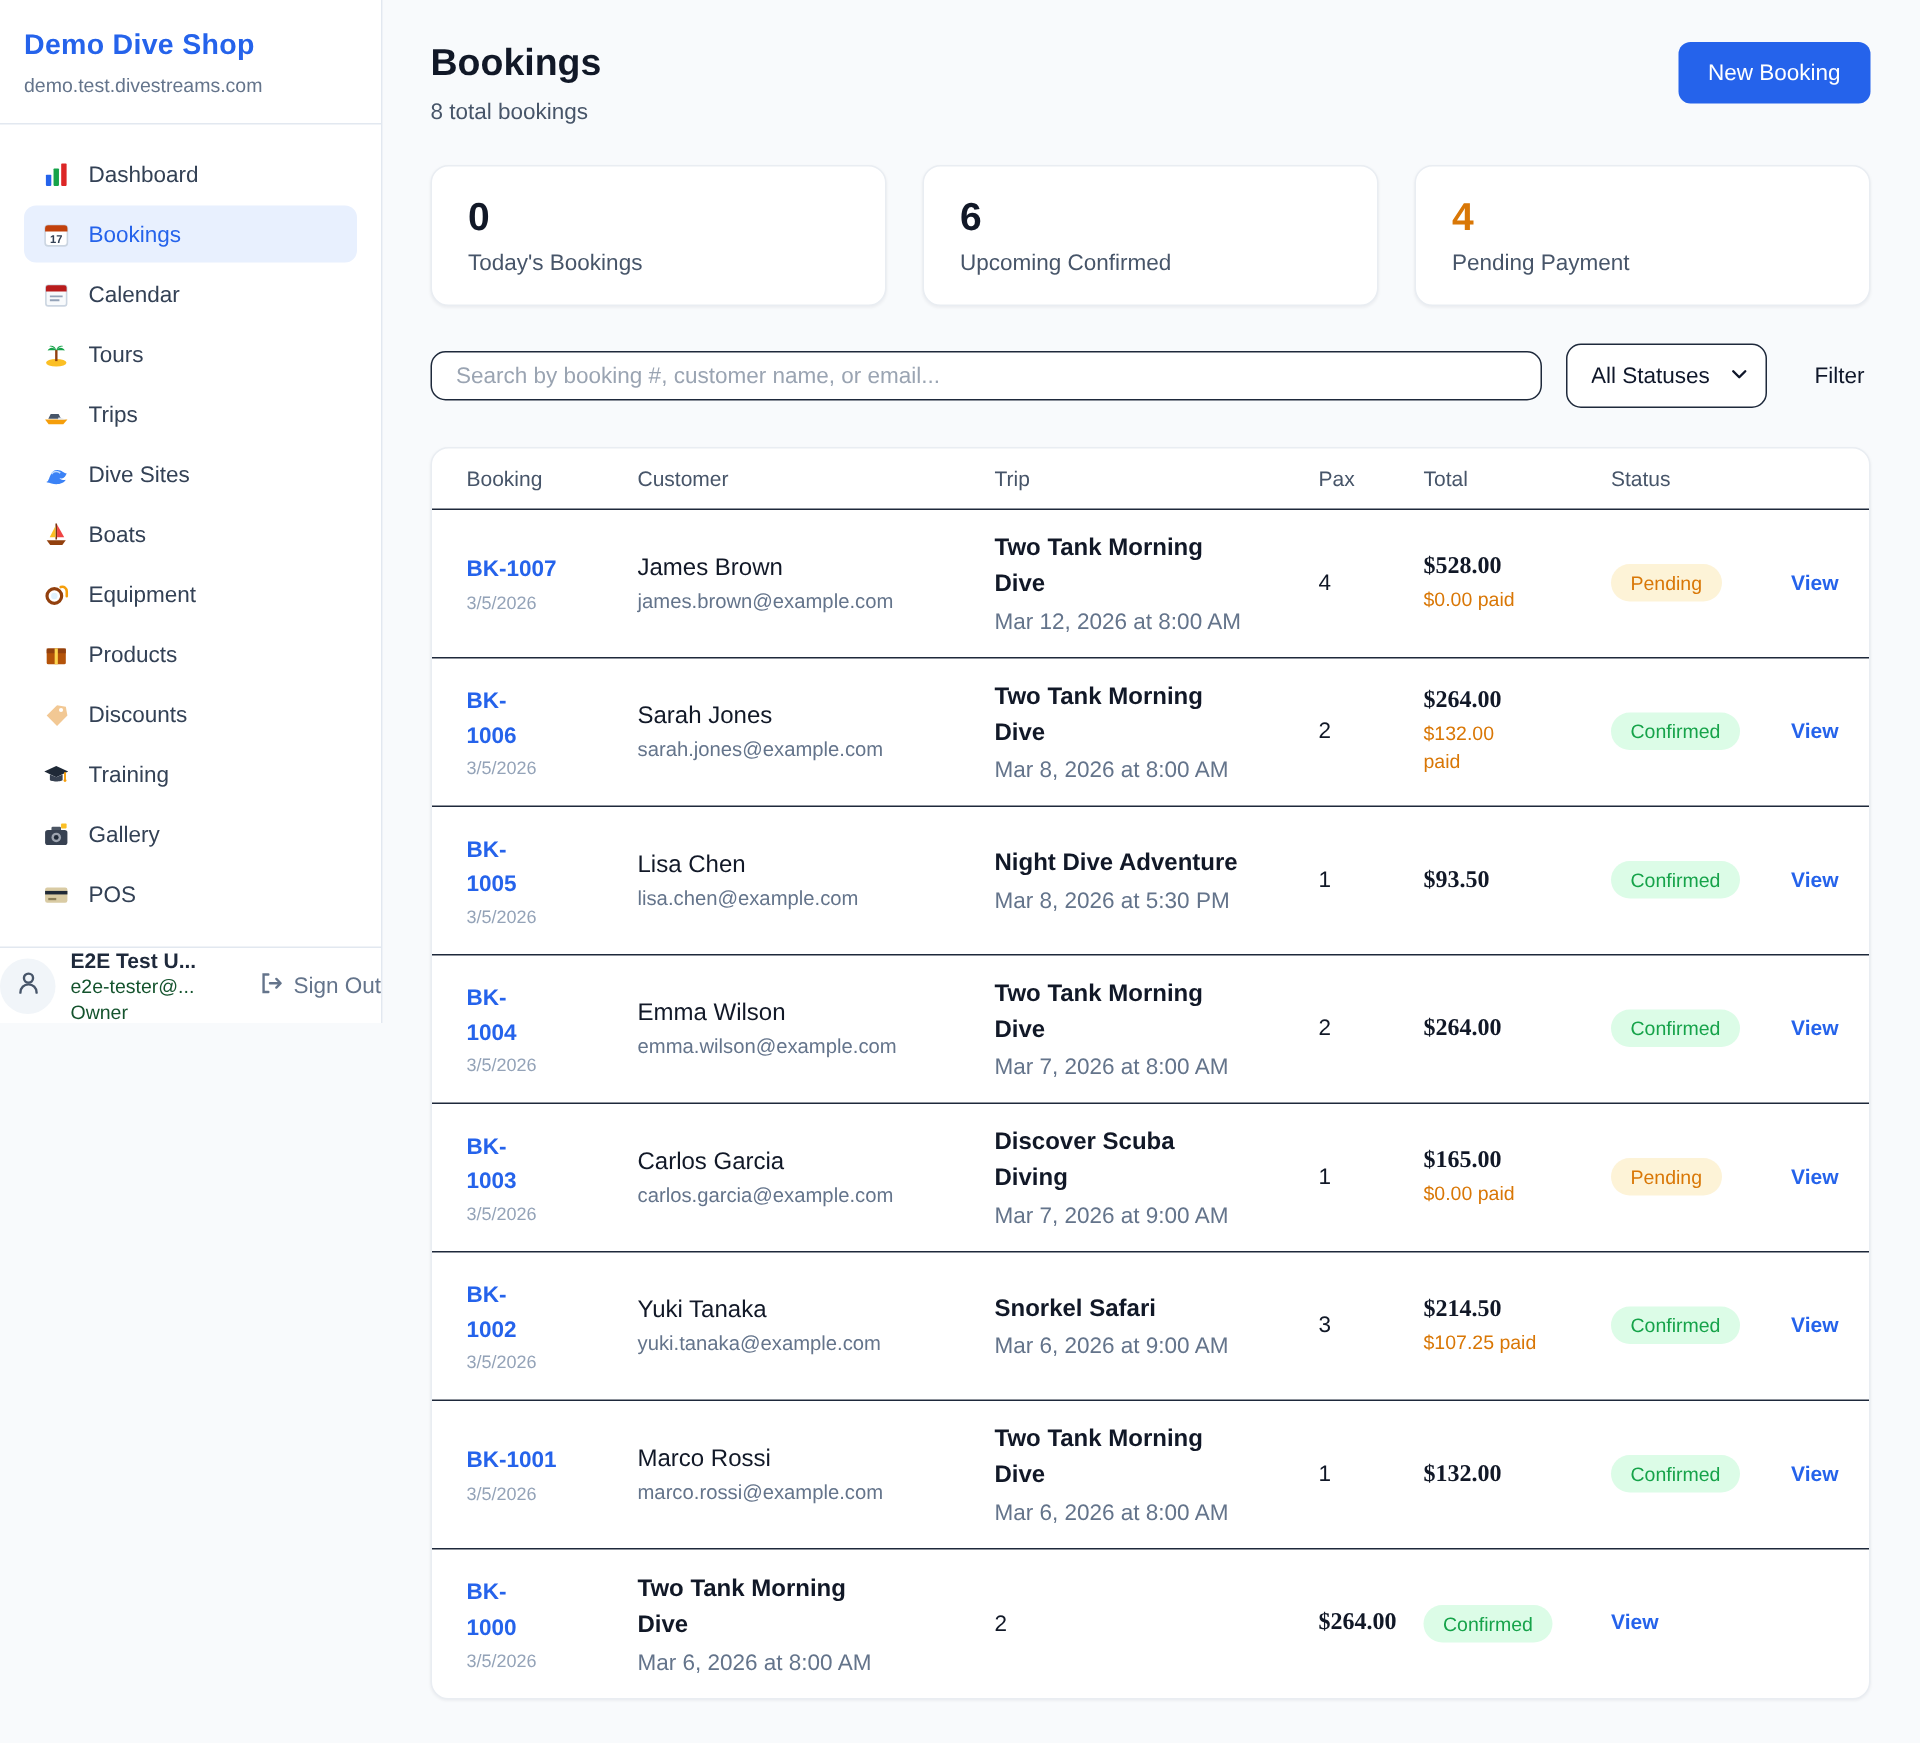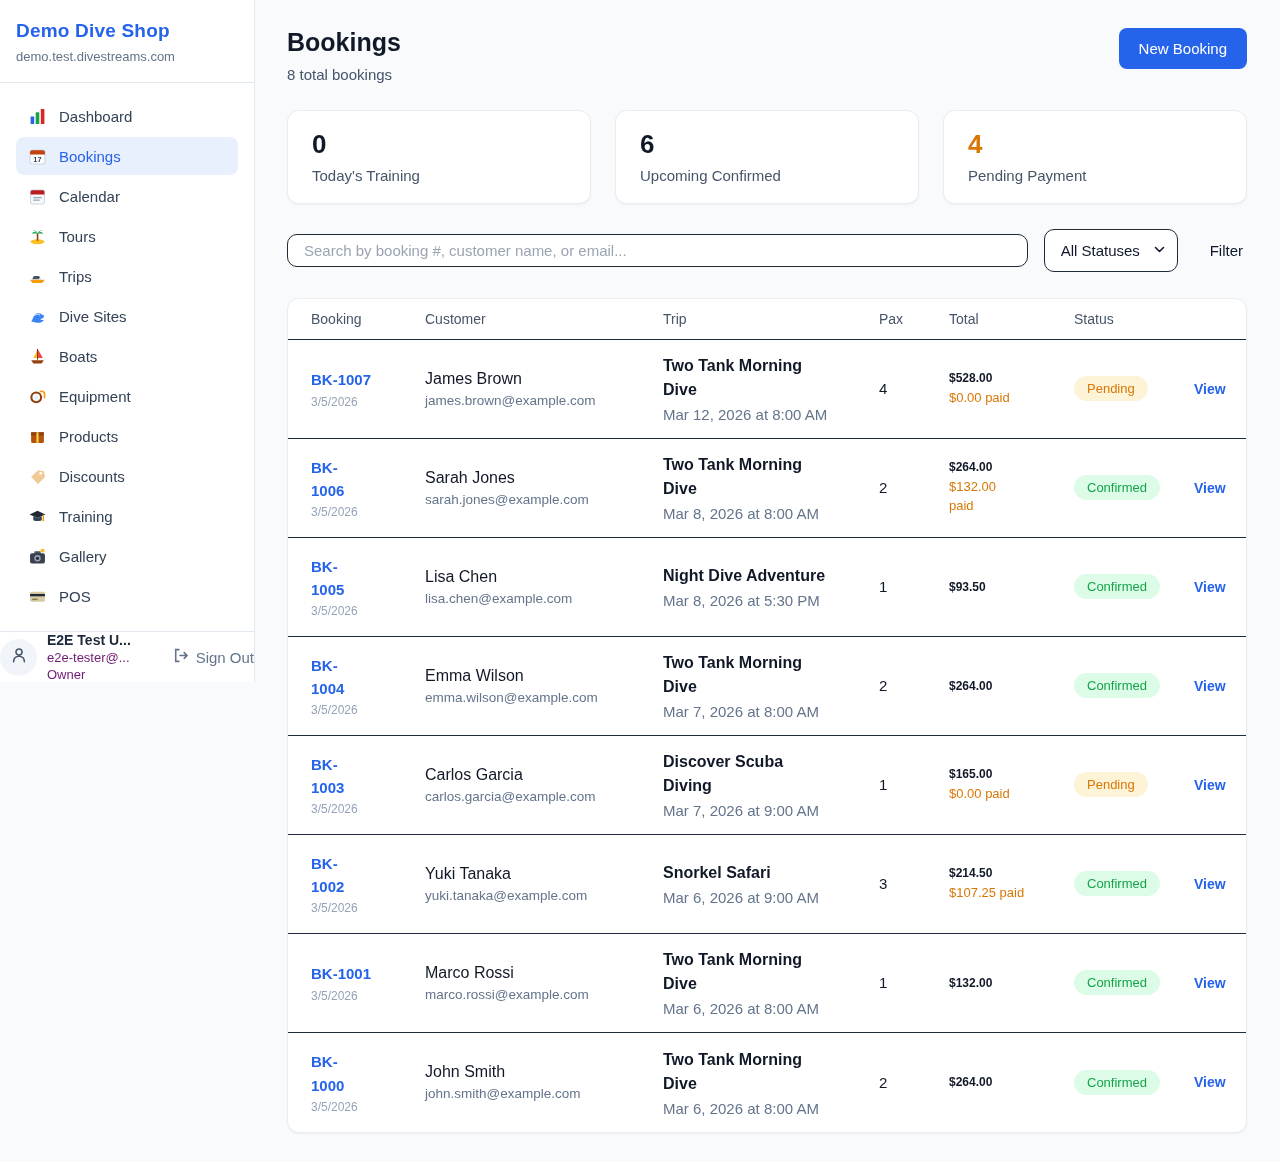--- a/index.html
+++ b/index.html
@@ -33,21 +33,21 @@
   .user-block {
     border-top:1px solid #e2e8f0; margin-top:6px;
     display:flex; align-items:center; gap:10px;
   }
   .avatar {
     width:37px; height:37px; border-radius:50%;
     background:#f1f5f9; display:flex; align-items:center; justify-content:center; flex:0 0 37px;
   }
   .user-meta { min-width:0; }
   .user-name { font-size:14px; font-weight:700; color:#1e293b; }
-  .user-email, .user-role { font-size:13px; color:#701a75; margin-top:2px; }
+  .user-email, .user-role { font-size:13px; color:#14532d; margin-top:2px; }
   .signout-btn {
     margin-left:auto; display:flex; align-items:center; gap:7px;
     background:none; border:none; color:#64748b; font-size:15px;
     font-family:inherit; cursor:pointer; padding:0;
   }
   
   .main { flex:1; padding:28px 33px 0 32px; min-width:0; }
   .page-header { display:flex; justify-content:space-between; align-items:flex-start; }
   .page-title { font-size:25px; font-weight:700; margin:0; color:#111827; }
   .page-subtitle { font-size:15px; color:#475569; margin-top:9px; }
@@ -98,21 +98,21 @@
   .th { font-size:14px; color:#475569; }
   .trow { min-height:99px; border-bottom:1px solid #1e293b; padding-top:14px; padding-bottom:14px; }
   .trow:last-child { border-bottom:none; }
   .booking-id { color:var(--accent,#2563eb); font-weight:600; font-size:15px; line-height:1.55; white-space:pre-line; text-decoration:none; display:inline-block; }
   .booking-date { font-size:12px; color:#94a3b8; margin-top:3px; }
   .cust-name { font-size:16px; color:#111827; }
   .cust-email { font-size:13.5px; color:#64748b; margin-top:5px; }
   .trip-name { font-size:16px; font-weight:600; color:#111827; line-height:1.5; white-space:pre-line; }
   .trip-date { font-size:15px; color:#64748b; margin-top:4px; }
   .pax-val { font-size:15px; color:#111827; }
-  .total-amt { font-size:12px; font-weight:700; color:#111827; }
+  .total-amt { font-size:16px; font-weight:700; color:#111827;font-family:Liberation Serif, serif; }
   .total-paid { font-size:13px; color:var(--pending-text,#d97706); margin-top:4px; line-height:1.4; white-space:pre-line; }
   .badge {
     display:inline-block; padding:5px 13px; border-radius:999px;
     font-size:13px; font-weight:500;
   }
   .badge.pending   { color:var(--pending-text,#d97706);   background:var(--pending-bg,#fef3c7); }
   .badge.confirmed { color:var(--confirmed-text,#16a34a); background:var(--confirmed-bg,#dcfce7); }
   .view-link { color:var(--accent,#2563eb); font-size:14px; font-weight:700; text-decoration:none; cursor:pointer; }
 </style>
 </head>
@@ -289,21 +289,21 @@
     <div>
       <h2 class="page-title">Bookings</h2>
       <div class="page-subtitle">8 total bookings</div>
     </div>
     <button class="btn-primary">New Booking</button>
   </div>
 
   <div class="stats" id="stats">
       <div class="stat-card">
     <div class="stat-value">0</div>
-    <div class="stat-label">Today's Training</div>
+    <div class="stat-label">Today's Bookings</div>
   </div>
       <div class="stat-card">
     <div class="stat-value">6</div>
     <div class="stat-label">Upcoming Confirmed</div>
   </div>
       <div class="stat-card">
     <div class="stat-value orange">4</div>
     <div class="stat-label">Pending Payment</div>
   </div>
     </div>
@@ -520,24 +520,20 @@
       <a class="view-link">View</a>
     </div>
   </div>
         <div class="trow">
     <div>
       <a class="booking-id">BK-
 1000</a>
       <div class="booking-date">3/5/2026</div>
     </div>
     <div>
-      <div class="cust-name">John Smith</div>
-      <div class="cust-email">john.smith@example.com</div>
-    </div>
-    <div>
       <div class="trip-name">Two Tank Morning
 Dive</div>
       <div class="trip-date">Mar 6, 2026 at 8:00 AM</div>
     </div>
     <div class="pax-val">2</div>
     <div>
       <div class="total-amt">$264.00</div>
 
     </div>
     <div>

